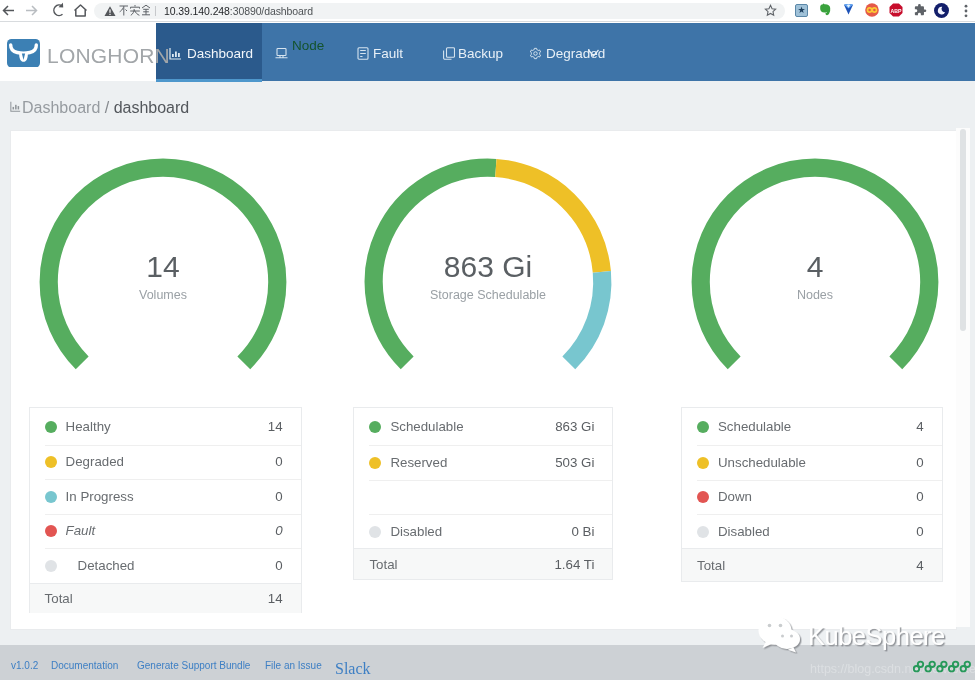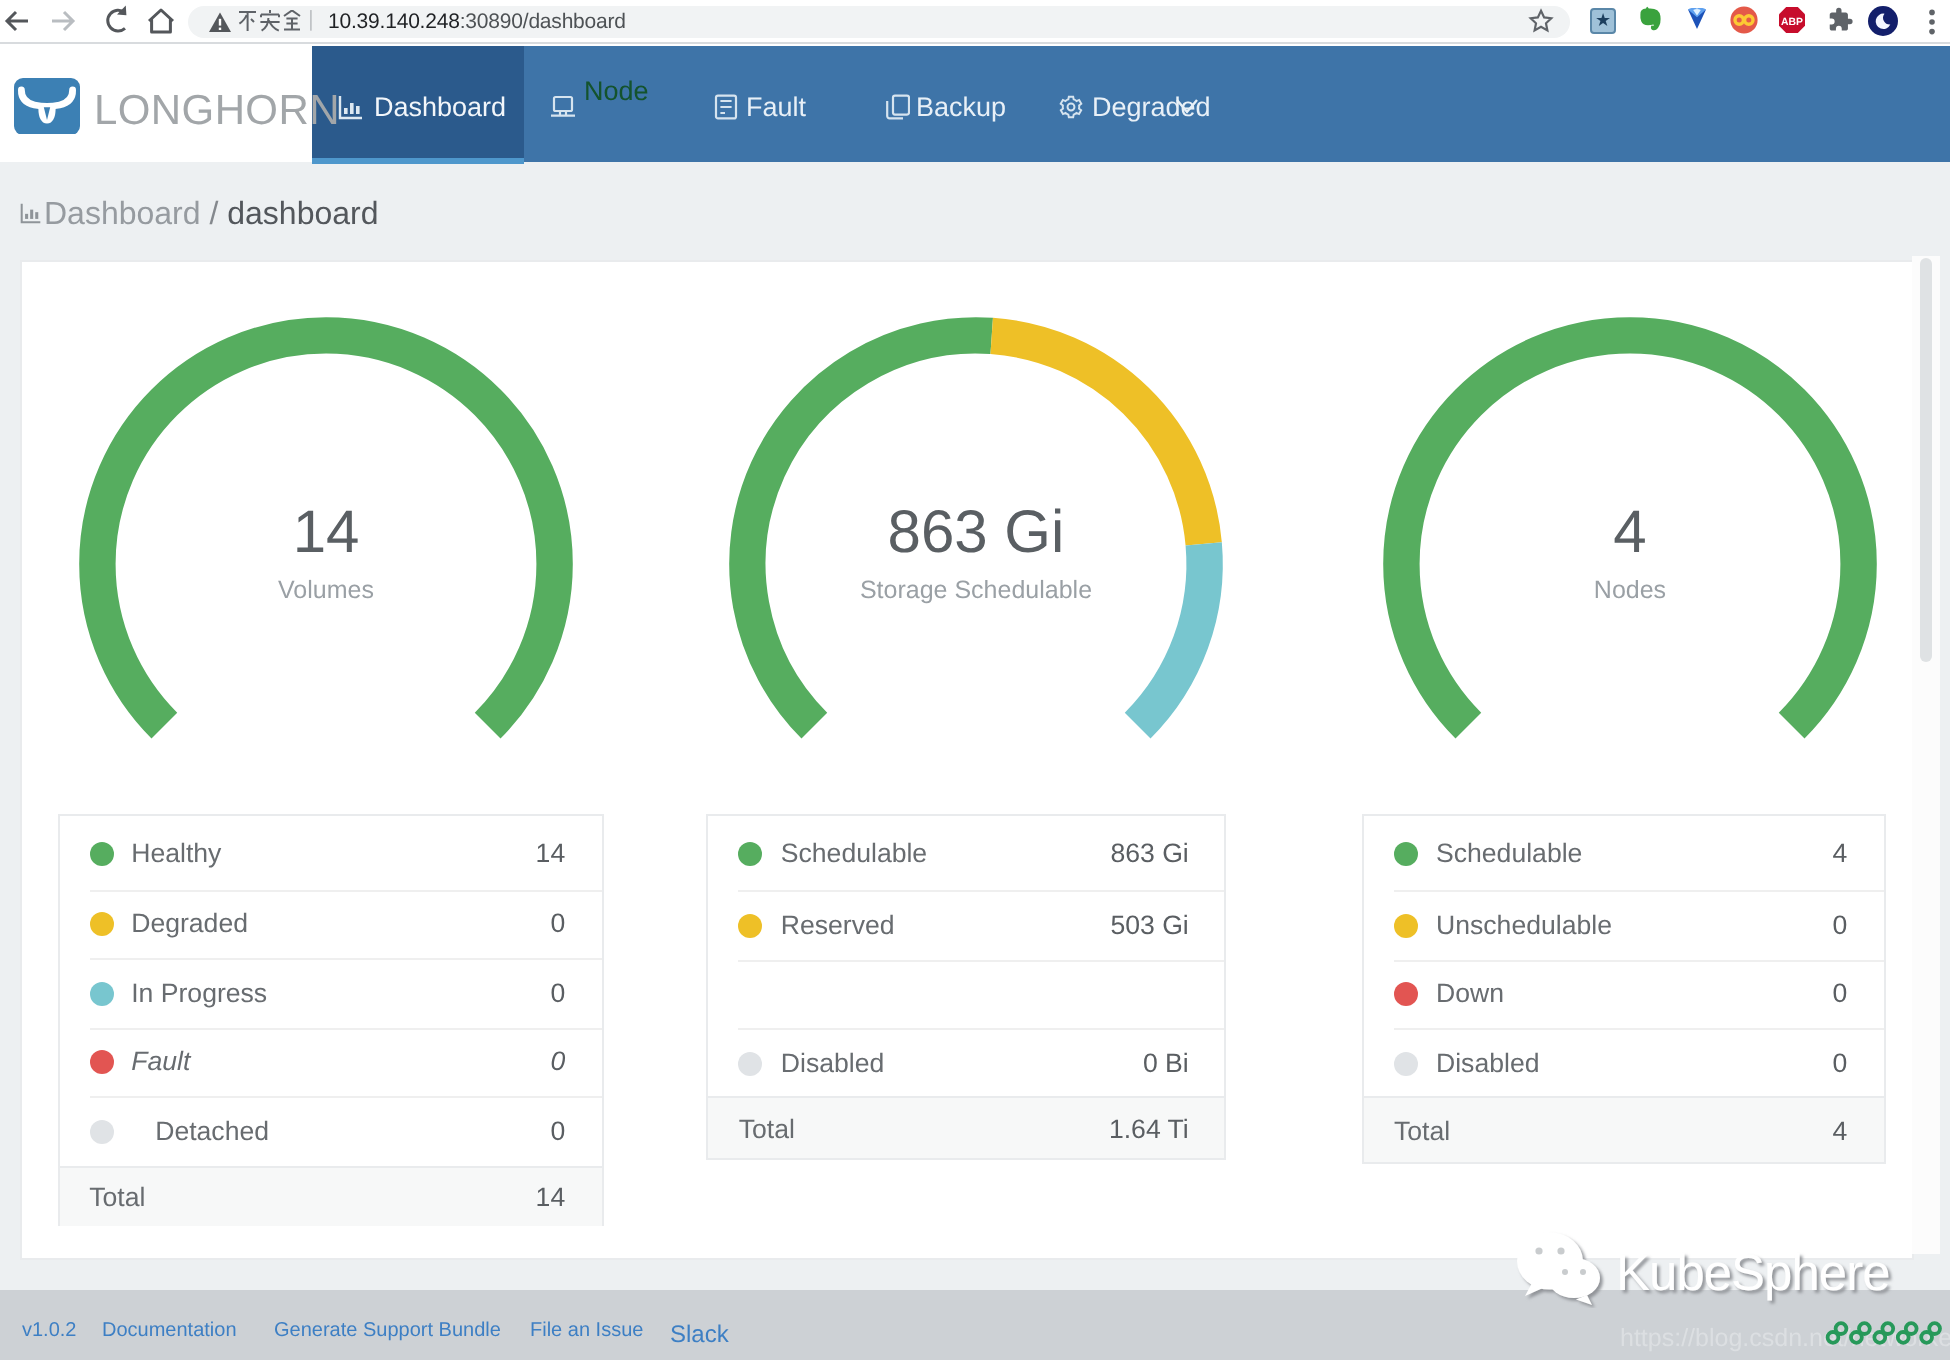--- a/index.html
+++ b/index.html
@@ -267,21 +267,21 @@
       <span class="lbl" style="left:15px;top:8.5px;">Total</span>
       <span class="val" style="top:8.5px;">4</span>
     </div>
 </div>
 
 <div class="abs" style="left:0;top:645px;width:975px;height:35px;background:#cdd1d5;"></div>
 <div class="abs" style="left:11px;top:660px;font-size:10px;color:#3d7fc4;">v1.0.2</div>
 <div class="abs" style="left:51px;top:660px;font-size:10px;color:#3d7fc4;">Documentation</div>
 <div class="abs" style="left:137px;top:660px;font-size:10px;color:#3d7fc4;">Generate Support Bundle</div>
 <div class="abs" style="left:265px;top:660px;font-size:10px;color:#3d7fc4;">File an Issue</div>
-<div class="abs" style="left:335px;top:660px;font-size:12px;color:#3d7fc4;">Slack</div>
+<div class="abs" style="left:335px;top:660px;font-size:16px;color:#3d7fc4;font-family:Liberation Serif, serif;">Slack</div>
 
 <div class="abs" style="left:810px;top:662px;font-size:12.5px;color:#dcdfe2;">https://blog.csdn.net/networken</div>
 
 <svg class="abs" style="left:911px;top:658px;" width="62" height="17" viewBox="0 0 62 17">
   <g fill="none" stroke="#27995a" stroke-width="1.9">
     <g transform="translate(7.5,8.5)">
         <circle cx="-2" cy="2.2" r="2.7"></circle>
         <circle cx="2" cy="-2.2" r="2.7"></circle>
       </g>
     <g transform="translate(19.2,8.5)">

